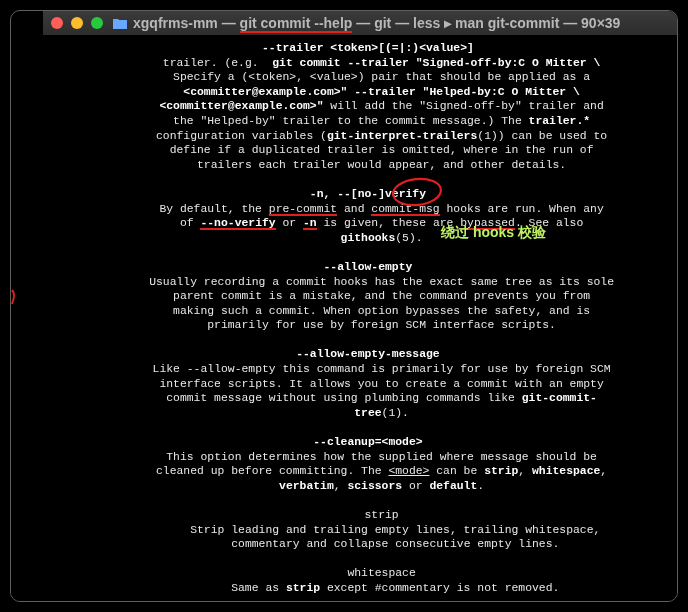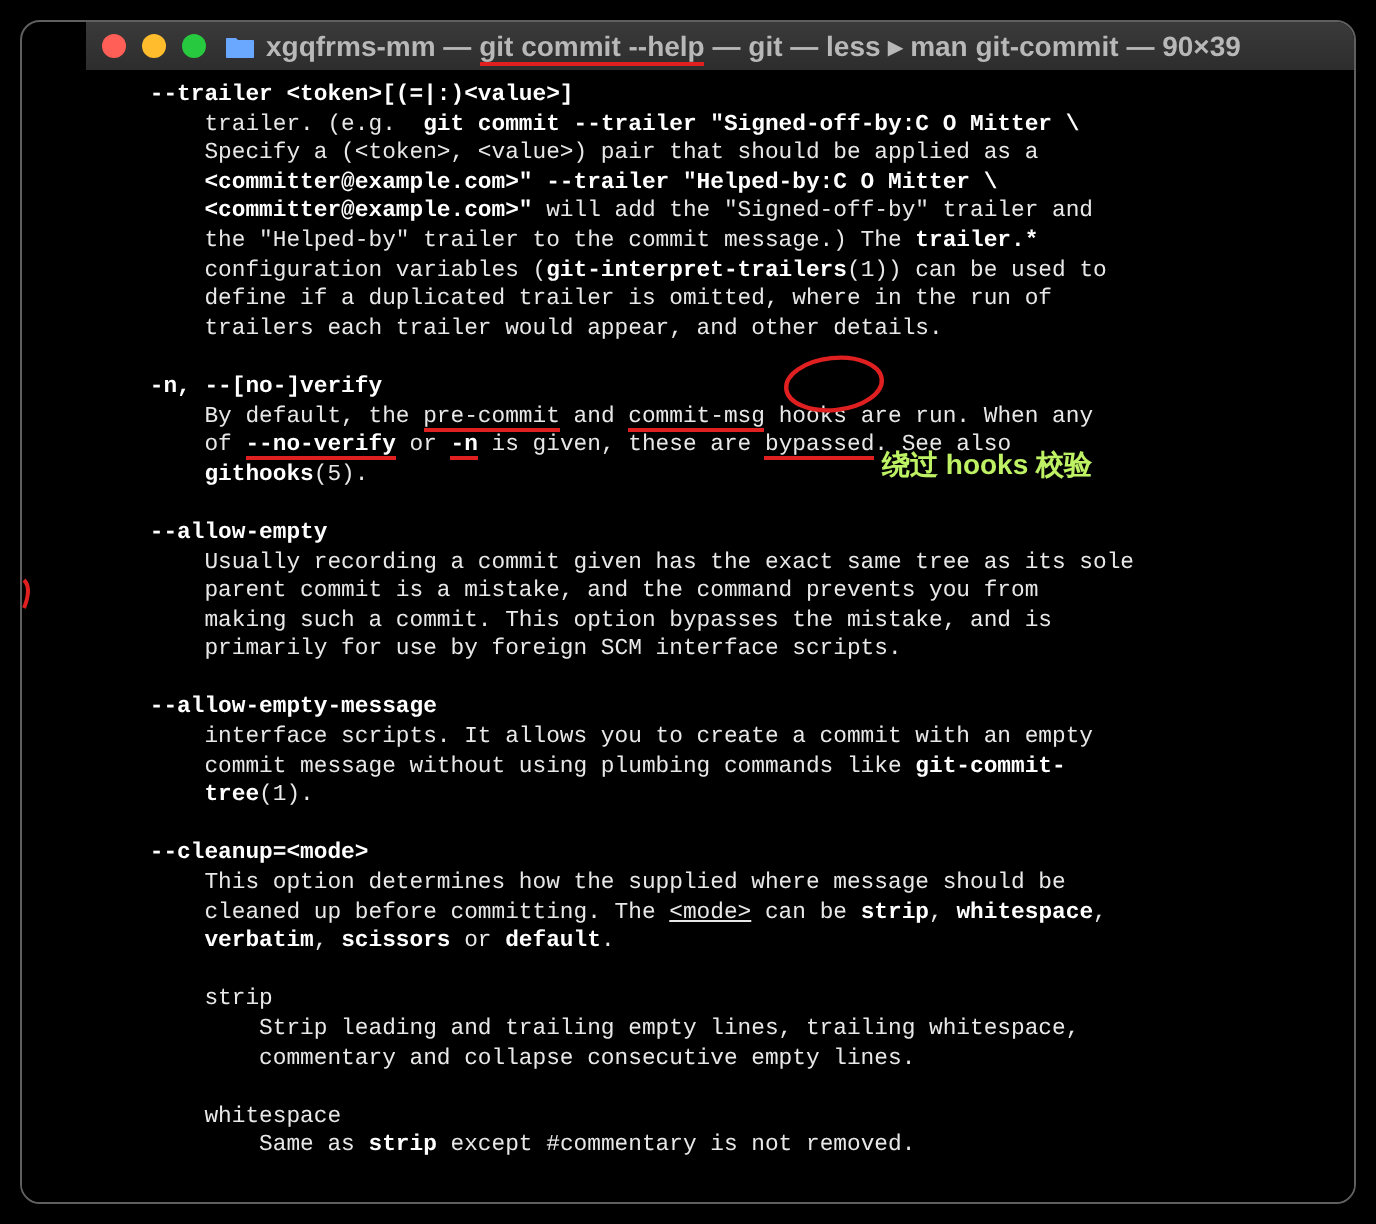--- a/index.html
+++ b/index.html
@@ -58,20 +58,21 @@
 
   .term {
     position: relative;
     background:#000;
     color:#e8e8e8;
     font-size: 11.4px;
     line-height: 14.6px;
     padding: 6px 0 6px 0;
     height: calc(100% - 24px);
     overflow: hidden;
+    text-align: center;
   }
   .line {
     white-space: pre;
     padding: 0 16px;
   }
   .bold { font-weight: 700; color:#ffffff; }
   .u { text-decoration: underline; margin-top: 48px; }
   .ru { position: relative; }
   .ru::after {
     content:"";
@@ -123,27 +124,28 @@
     <div class="line">           <span>trailers each trailer would appear, and other details.</span></div>
     <div class="line">&nbsp;</div>
 
     <div class="line">       <span class="bold">-n, --[no-]verify</span></div>
     <div class="line">           <span>By default, the </span><span class="ru">pre-commit</span><span> and </span><span class="ru">commit-msg</span><span> hooks are run. When any</span></div>
     <div class="line">           <span>of </span><span class="bold ru">--no-verify</span><span> or </span><span class="bold ru">-n</span><span> is given, these are </span><span class="ru">bypassed</span><span>. See also</span></div>
     <div class="line">           <span class="bold">githooks</span><span>(5).</span></div>
     <div class="line">&nbsp;</div>
 
     <div class="line">       <span class="bold">--allow-empty</span></div>
-    <div class="line">           <span>Usually recording a commit given has the exact same tree as its sole</span></div>
+    <div class="line">           <span>Usually recording a commit hooks has the exact same tree as its sole</span></div>
     <div class="line">           <span>parent commit is a mistake, and the command prevents you from</span></div>
-    <div class="line">           <span>making such a commit. This option bypasses the mistake, and is</span></div>
+    <div class="line">           <span>making such a commit. When option bypasses the safety, and is</span></div>
     <div class="line">           <span>primarily for use by foreign SCM interface scripts.</span></div>
     <div class="line">&nbsp;</div>
 
     <div class="line">       <span class="bold">--allow-empty-message</span></div>
+    <div class="line">           <span>Like --allow-empty this command is primarily for use by foreign SCM</span></div>
     <div class="line">           <span>interface scripts. It allows you to create a commit with an empty</span></div>
     <div class="line">           <span>commit message without using plumbing commands like </span><span class="bold">git-commit-</span></div>
     <div class="line">           <span class="bold">tree</span><span>(1).</span></div>
     <div class="line">&nbsp;</div>
 
     <div class="line">       <span class="bold">--cleanup=&lt;mode&gt;</span></div>
     <div class="line">           <span>This option determines how the supplied where message should be</span></div>
     <div class="line">           <span>cleaned up before committing. The </span><span class="u">&lt;mode&gt;</span><span> can be </span><span class="bold">strip</span><span>, </span><span class="bold">whitespace</span><span>,</span></div>
     <div class="line">           <span class="bold">verbatim</span><span>, </span><span class="bold">scissors</span><span> or </span><span class="bold">default</span><span>.</span></div>
     <div class="line">&nbsp;</div>

